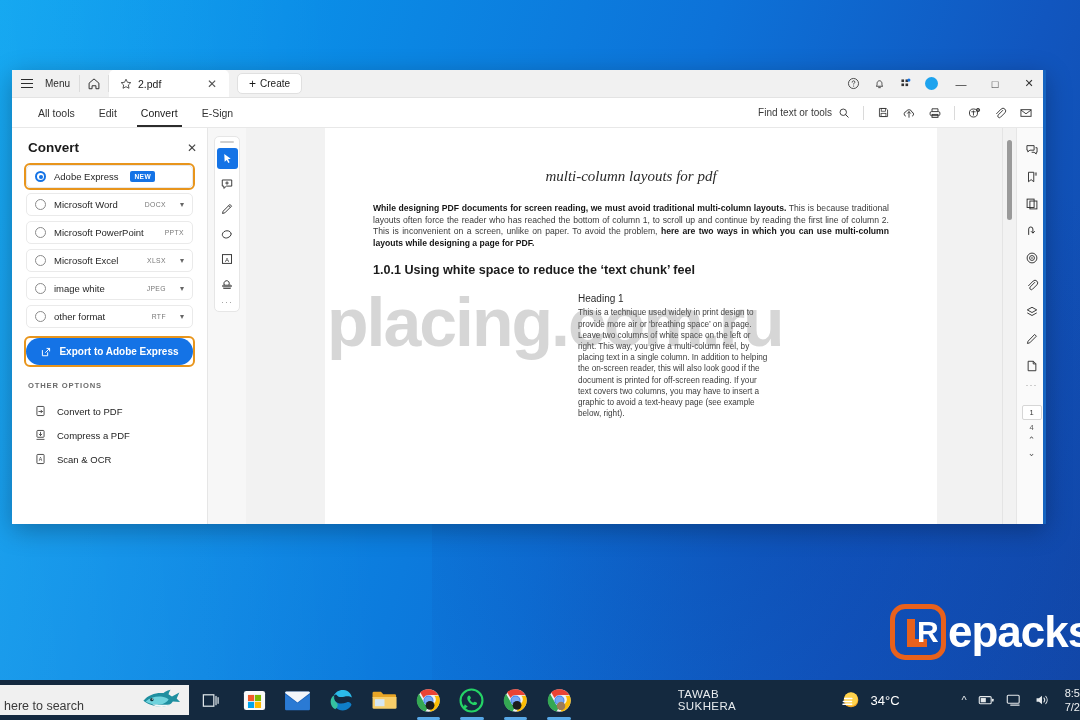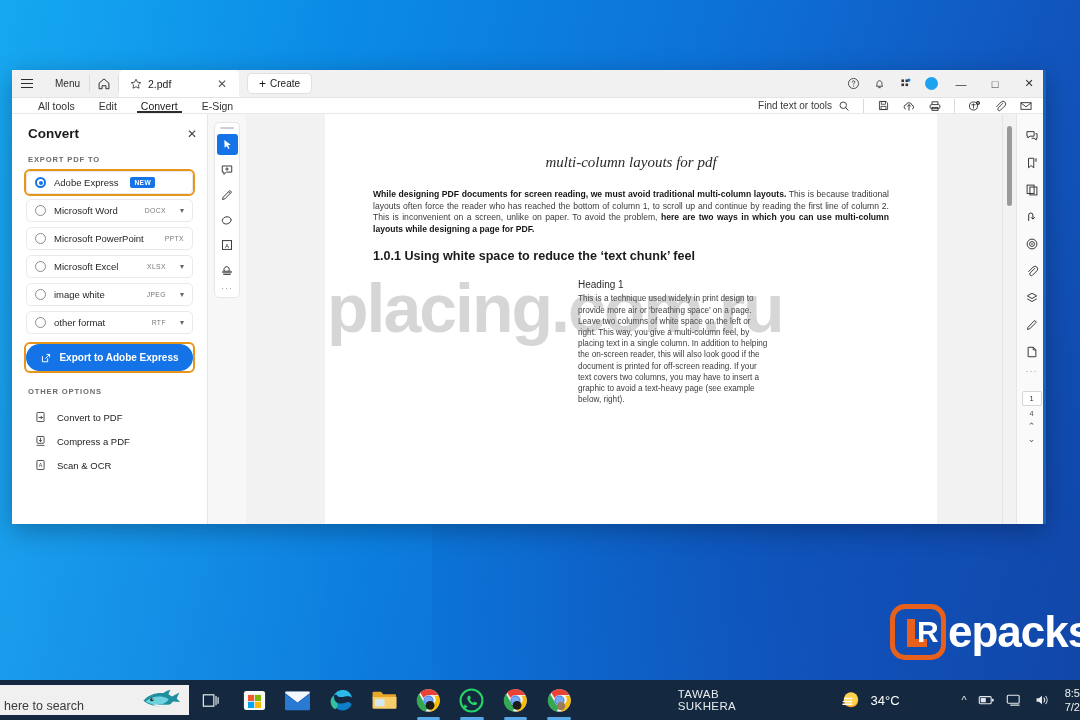--- a/index.html
+++ b/index.html
@@ -56,21 +56,21 @@
     background: #ffffff; display: flex; flex-direction: column;
     box-shadow: 0 6px 24px rgba(0,0,0,0.28);
   }
 
   
   .titlebar {
     height: 28px; background: #f1f1f1; display: flex; align-items: stretch;
     border-bottom: 1px solid #e3e3e3; flex: none;
   }
   .tb-btn {
-    display: flex; align-items: center; gap: 22px; padding: 0 9px;
+    display: flex; align-items: center; gap: 12px; padding: 0 9px;
     font-size: 10px; color: #2c2c2c; cursor: default;
   }
   .hamburger { display: inline-flex; flex-direction: column; gap: 2.5px; }
   .hamburger i { display: block; width: 12px; height: 1.6px; background: #2c2c2c; }
   .tb-sep { width: 1px; background: #dcdcdc; margin: 5px 0; }
   .tb-icon { width: 28px; display: flex; align-items: center; justify-content: center; }
   .doc-tab {
     display: flex; align-items: center; gap: 6px; padding: 0 10px 0 11px;
     background: #ffffff; font-size: 10.5px; color: #1a1a1a;
     min-width: 120px; border-radius: 5px 5px 0 0;
@@ -82,21 +82,21 @@
     padding: 0 11px; background: #ffffff; border: 1px solid #e0e0e0;
     border-radius: 5px; font-size: 10px; color: #1a1a1a;
   }
   .tb-right { margin-left: auto; display: flex; align-items: center; }
   .tb-right .ic { width: 26px; height: 28px; display: flex; align-items: center; justify-content: center; }
   .avatar-dot { width: 13px; height: 13px; border-radius: 50%; background: #1da3ee; }
   .winctl { width: 34px; height: 28px; display: flex; align-items: center; justify-content: center; font-size: 11px; color: #333; }
 
   
   .menustrip {
-    height: 16px; background: #ffffff; display: flex; align-items: stretch;
+    height: 30px; background: #ffffff; display: flex; align-items: stretch;
     border-bottom: 1px solid #e8e8e8; flex: none; padding-left: 14px;
   }
   .menustrip .m {
     font-size: 10.5px; color: #333; padding: 0 12px; display: flex; align-items: center;
     position: relative;
   }
   .menustrip .m.active { color: #1a1a1a; }
   .menustrip .m.active::after {
     content: ''; position: absolute; left: 8px; right: 8px; bottom: 0; height: 2px; background: #2c2c2c;
   }
@@ -384,21 +384,20 @@
     </div>
   </div>
 
   <div class="wbody">
 
     <div class="convert-panel">
       <div class="cp-head">
         <span class="cp-title">Convert</span>
         <span class="cp-close">✕</span>
       </div>
-      <div class="cp-label">EXPORT PDF TO</div>
 
       <div class="opt-wrap">
         <div class="hl-box">
           <div class="opt sel">
             <span class="radio on"></span>
             <span class="name">Adobe Express</span>
             <span class="badge-new">NEW</span>
           </div>
         </div>
         <div class="opt">

